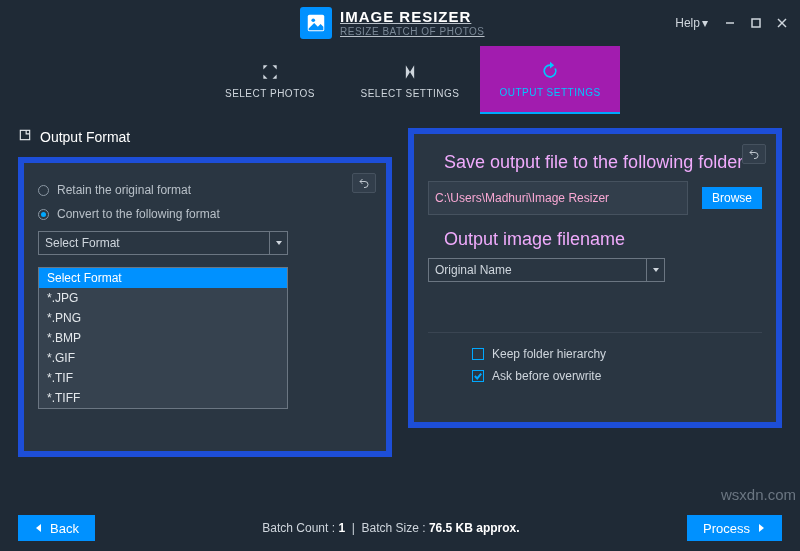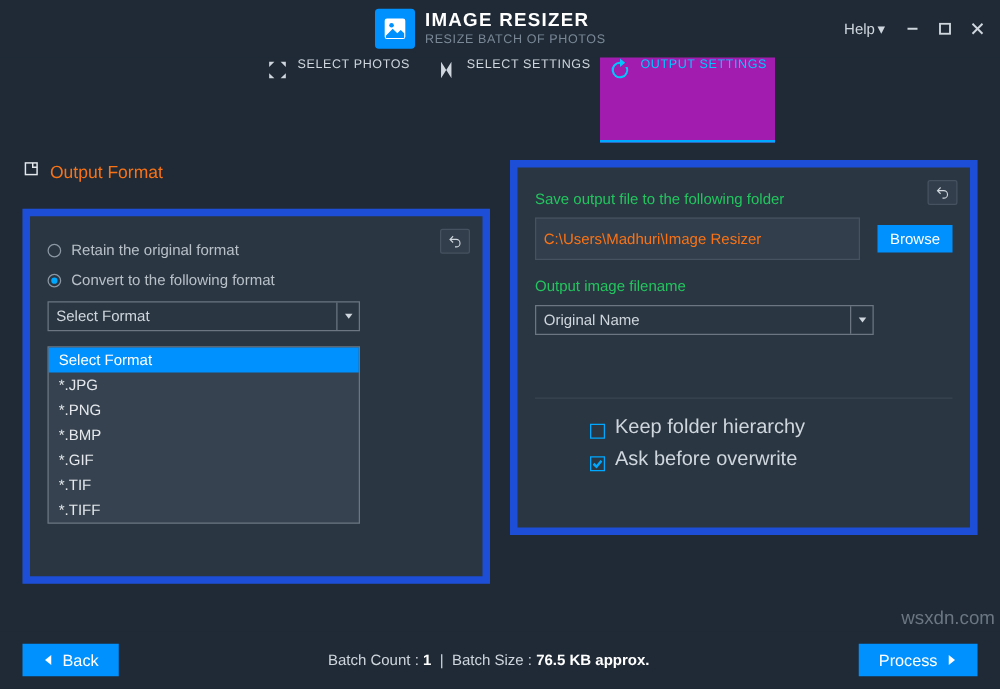--- a/index.html
+++ b/index.html
@@ -1,66 +1,66 @@
 <!DOCTYPE html>
 <html><head>
 <meta charset="utf-8">
 <style>
   * { box-sizing: border-box; margin: 0; padding: 0; font-family: "Segoe UI", Arial, sans-serif; }
   body { width: 800px; height: 551px; background: #1f2a36; color: #b8c0c8; font-size: 12px; overflow: hidden; position: relative; }
 
   
   .titlebar { height: 46px; background: #1f2a36; display: flex; align-items: center; padding: 0 8px 0 0; }
-  .logo-wrap { display: flex; align-items: center; margin-left: 300px; }
+  .logo-wrap { display: flex; align-items: center; margin-left: 300px; text-decoration: underline; }
   .logo-box { width: 32px; height: 32px; background: #0091ff; border-radius: 3px; display:flex; align-items:center; justify-content:center; margin-right:8px; }
   .logo-box svg { width:22px; height:22px; }
   .title-lines { line-height:1.1; }
   .title-main { color:#fff; font-size:15px; font-weight:600; letter-spacing:1px; }
   .title-sub { color:#7a8896; font-size:10px; letter-spacing:0.5px; }
   .title-right { margin-left:auto; display:flex; align-items:center; gap:6px; }
   .help { color:#cfd6dd; font-size:12px; cursor:pointer; display:flex; align-items:center; gap:2px; padding:4px 6px; }
   .winbtn { width:20px; height:18px; display:flex; align-items:center; justify-content:center; color:#cfd6dd; cursor:pointer; }
   .winbtn svg{ width:10px;height:10px;stroke:#cfd6dd;stroke-width:1.5;fill:none; }
 
   
   .tabs { height: 68px; display:flex; }
   .tabs-spacer { flex:0 0 200px; }
-  .tab { flex:0 0 140px; display:flex; flex-direction:row; align-items:flex-start; justify-content:center; gap:6px; color:#cfd6dd; font-size:10px; letter-spacing:0.5px; cursor:pointer; }
+  .tab { flex:0 0 140px; display:flex; flex-direction:column; align-items:center; justify-content:center; gap:6px; color:#cfd6dd; font-size:10px; letter-spacing:0.5px; cursor:pointer; }
   .tab svg { width:20px; height:20px; fill:#cfd6dd; }
   .tab.active { background:#a21caf; border-bottom:2px solid #00a8ff; }
   .tab.active svg { fill:#00c8ff; }
   .tab.active span { color:#00c8ff; }
 
   
   .main { display:flex; padding: 14px 18px 0 18px; gap:16px; }
   .panel { flex:1; }
-  .panel-h { display:flex; align-items:center; gap:8px; color:#f97316; font-size:14px; margin-bottom:22px; }
+  .panel-h { display:flex; align-items:center; gap:8px; color:#ffffff; font-size:14px; margin-bottom:12px; }
   .panel-box { background:#2a3642; border:6px solid #1d4ed8; padding:14px 14px 18px 14px; position:relative; min-height:300px; }
 
   .reset-btn { position:absolute; top:10px; right:10px; width:24px; height:20px; background:#323e4b; border:1px solid #46525f; border-radius:2px; display:flex; align-items:center; justify-content:center; cursor:pointer; }
   .reset-btn svg{width:12px;height:12px;stroke:#cfd6dd;stroke-width:1.8;fill:none;}
 
   .radio-row { display:flex; align-items:center; gap:8px; color:#b8c0c8; font-size:12px; margin:6px 0 10px 0; cursor:pointer; }
   .radio { width:11px; height:11px; border:1px solid #8c98a4; border-radius:50%; display:inline-flex; align-items:center; justify-content:center; }
   .radio.sel::after{content:"";width:5px;height:5px;background:#00a8ff;border-radius:50%;}
 
-  .checkbox-row { display:flex; align-items:flex-end; gap:8px; color:#cfd6dd; font-size:16px; margin:8px 0; cursor:pointer;padding-left:44px; }
+  .checkbox-row { display:flex; align-items:center; gap:8px; color:#cfd6dd; font-size:12px; margin:8px 0; cursor:pointer;padding-left:44px; }
   .cb { width:12px; height:12px; border:1px solid #00a8ff; display:inline-flex; align-items:center; justify-content:center; }
   .cb.sel svg{width:8px;height:8px;stroke:#00a8ff;stroke-width:2.5;fill:none;}
 
   .select { width:250px; height:24px; background:#2a3642; border:1px solid #6b7682; color:#cfd6dd; font-size:12px; display:flex; align-items:center; padding:0 6px; position:relative; cursor:pointer; }
   .select .caret { position:absolute; right:0; top:0; height:100%; width:18px; border-left:1px solid #6b7682; display:flex; align-items:center; justify-content:center; }
   .select .caret::after{content:"";border-left:3px solid transparent;border-right:3px solid transparent;border-top:4px solid #cfd6dd;}
 
   .dropdown { position:absolute; left:14px; top:104px; width:250px; background:#36424f; border:1px solid #6b7682; z-index:10; }
   .dropdown .opt { padding:3px 8px; color:#e4e8ec; font-size:12px; cursor:pointer; }
   .dropdown .opt.hl { background:#0091ff; color:#fff; }
 
-  .field-lbl { font-size:12px; color:#22c55e; margin:4px 0 8px 0; }
-  .text-input { width:280px; height:24px; background:#323e4b; border:1px solid #46525f; color:#f97316; font-size:12px; padding:16px 6px; display:flex; align-items:center; }
+  .field-lbl { font-size:18px; color:#f0abfc; margin:4px 0 8px 16px; }
+  .text-input { width:280px; height:24px; background:#323e4b; border:1px solid #46525f; color:#f9a8d4; font-size:12px; padding:16px 6px; display:flex; align-items:center; }
 
   .browse-row { display:flex; gap:14px; align-items:center; margin-bottom:14px; }
   .browse-btn { width:60px; height:22px; background:#0091ff; color:#fff; font-size:12px; display:flex; align-items:center; justify-content:center; cursor:pointer; }
 
   .divider { border-top:1px solid #3a4552; margin:50px 0 14px 0; }
 
   
   .footer { position:absolute; left:0; right:0; bottom:0; height:46px; display:flex; align-items:center; padding:0 18px; background:#1f2a36; }
   .fbtn { height:26px; padding:0 16px; background:#0091ff; color:#fff; font-size:13px; display:flex; align-items:center; gap:6px; cursor:pointer; }
   .fbtn svg{width:10px;height:10px;fill:#fff;}
@@ -180,21 +180,21 @@
           </svg>
       </div>
       <div class="field-lbl">Save output file to the following folder</div>
       <div class="browse-row">
         <div class="text-input" style="width:260px;">
             <span>C:\Users\Madhuri\Image Resizer</span>
           </div>
         <div class="browse-btn">Browse</div>
       </div>
       <div class="field-lbl">Output image filename</div>
-      <div class="select" style="width:271px;">
+      <div class="select" style="width:237px;">
         <span>Original Name</span>
         <span class="caret"></span>
       </div>
 
       <div class="divider"></div>
 
       <div class="checkbox-row">
         <span class="cb"></span>
         <span>Keep folder hierarchy</span>
       </div>

